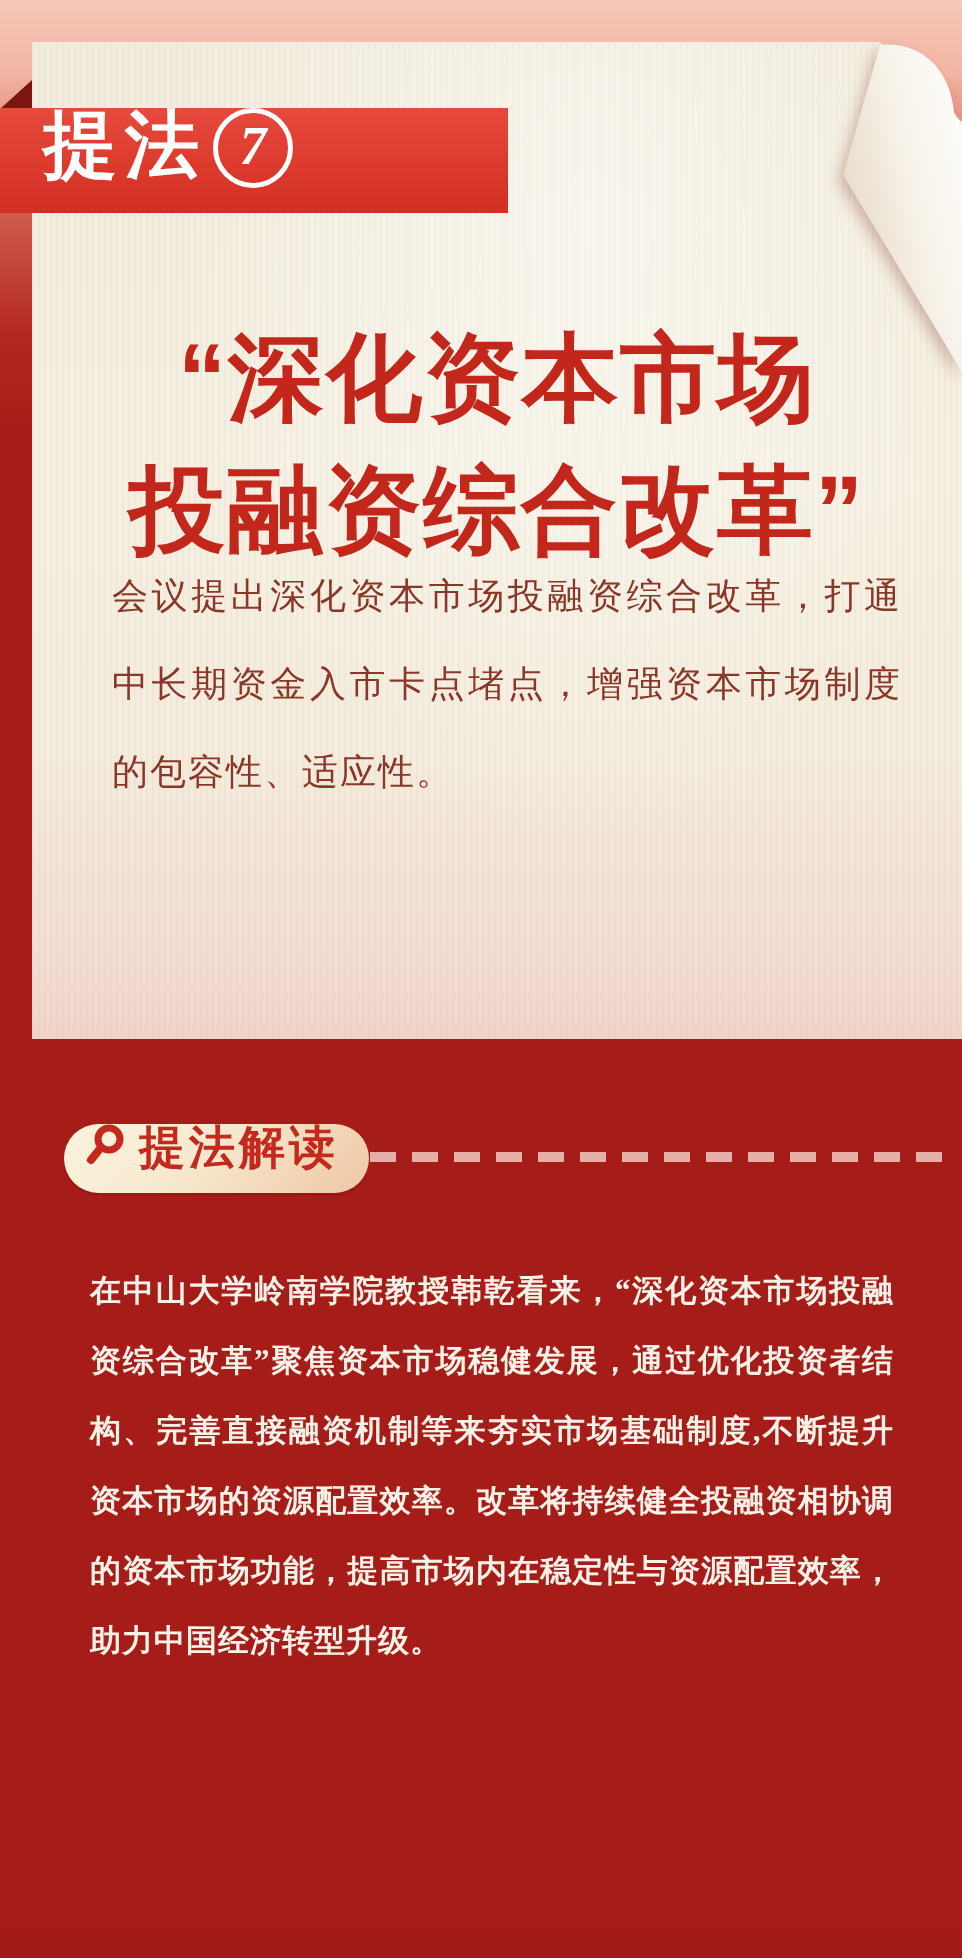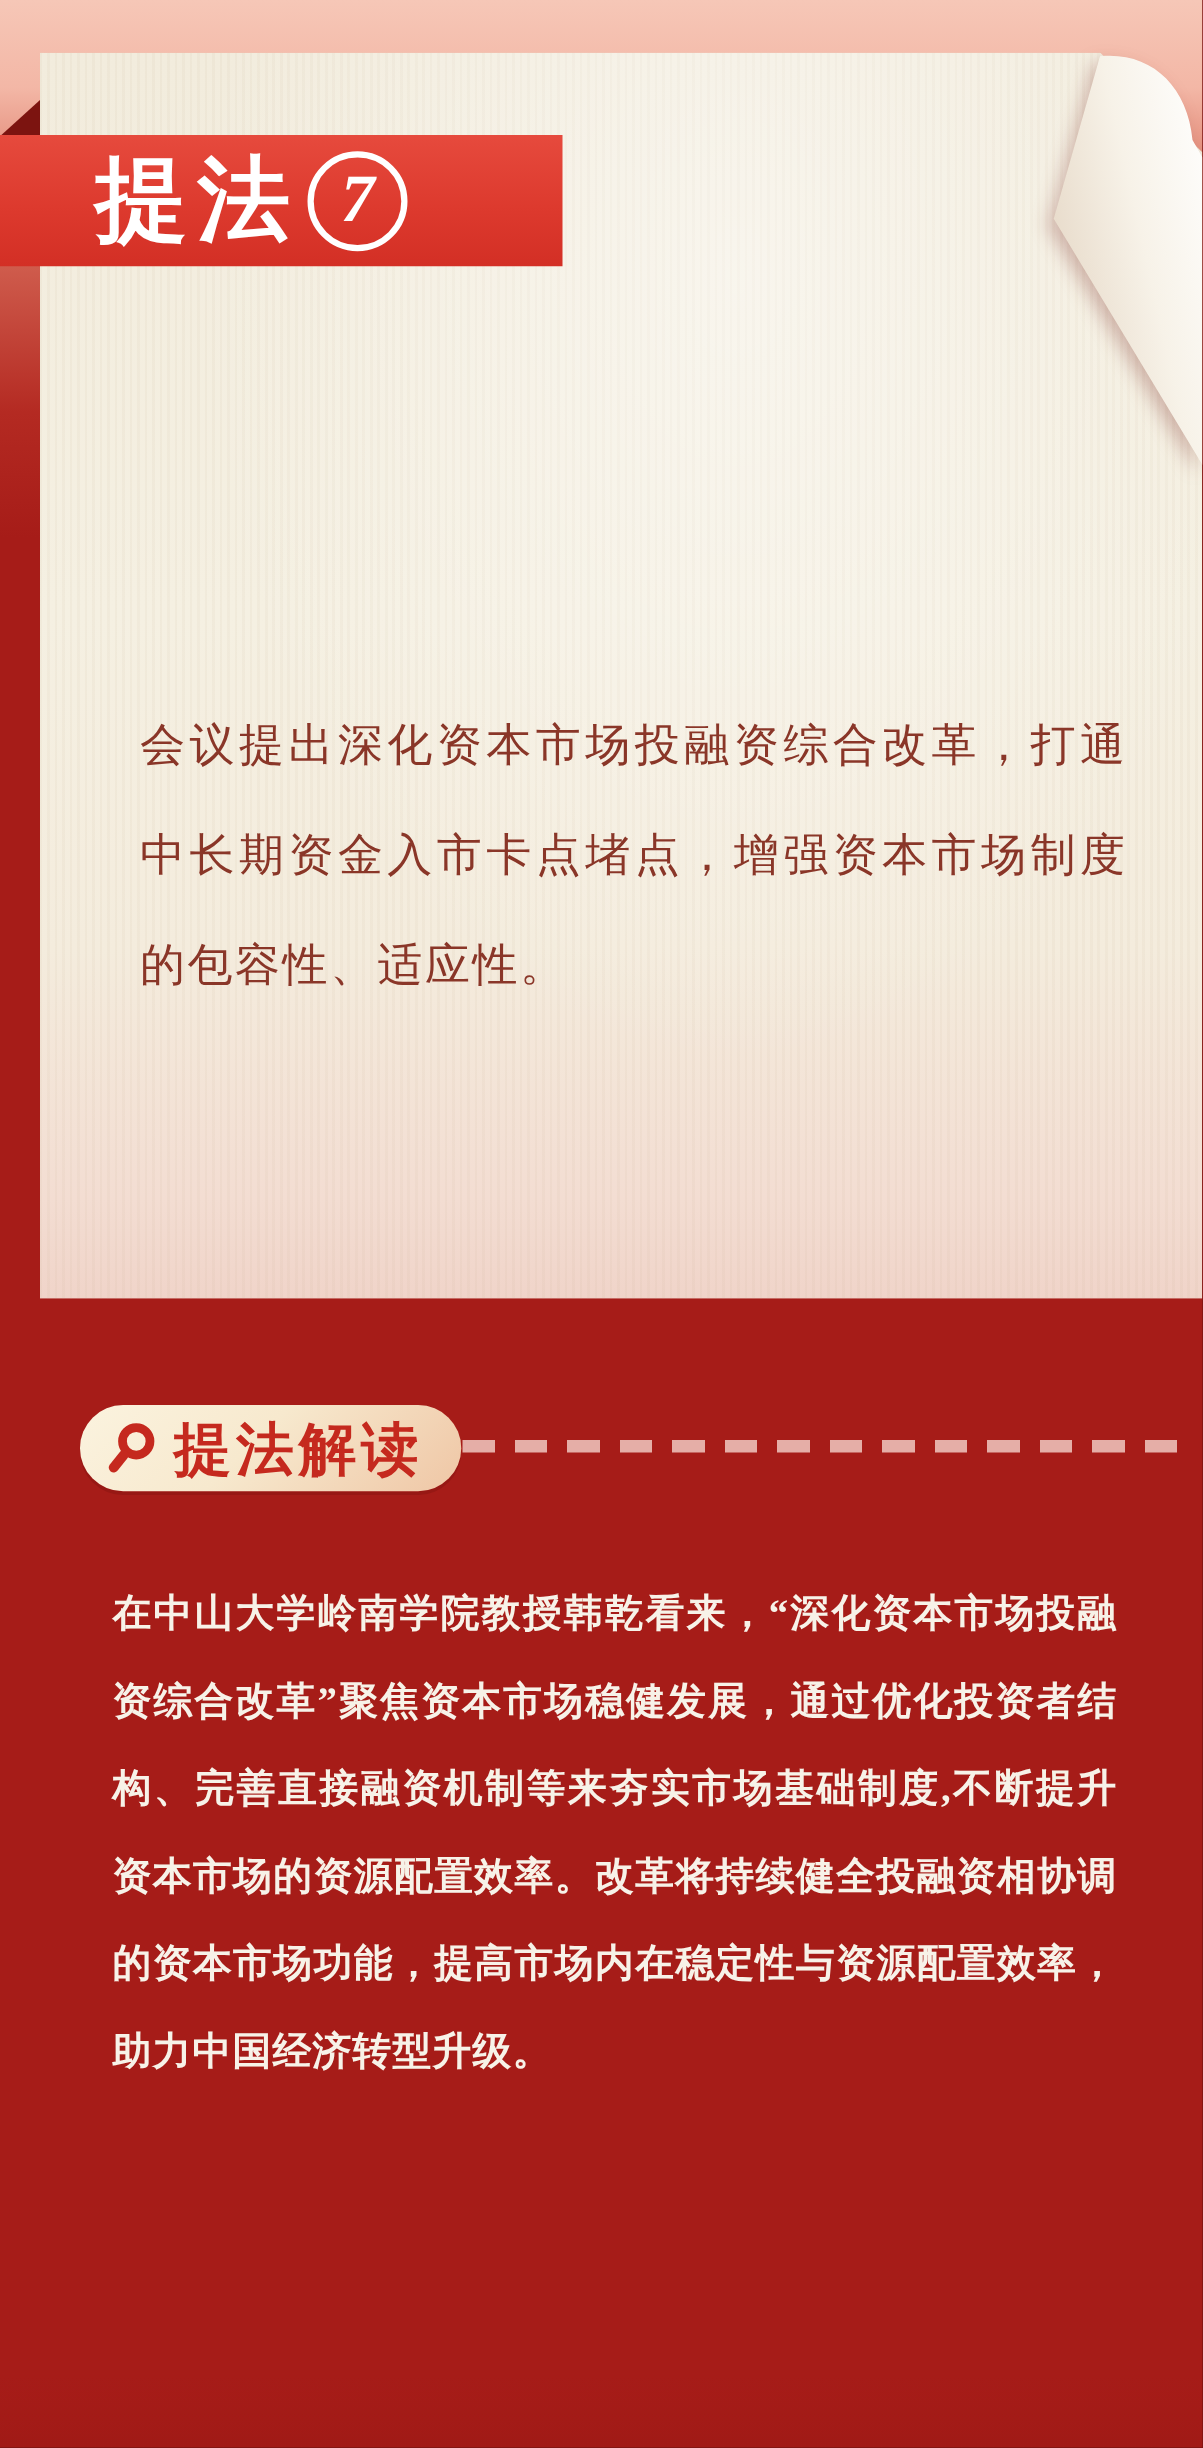--- a/index.html
+++ b/index.html
@@ -28,23 +28,23 @@
   
   .fold{position:absolute;left:820px;top:40px;overflow:visible;
         filter:drop-shadow(-5px 6px 7px rgba(110,25,18,.28));}
   
   .ribbon-wedge{
     position:absolute;left:0;top:80px;width:32px;height:29px;
     background:#7c1410;
     clip-path:polygon(0 100%,100% 100%,100% 0);
   }
   .ribbon{
-    position:absolute;left:0;top:108px;width:450px;height:105px;
+    position:absolute;left:0;top:108px;width:508px;height:105px;
     background:linear-gradient(180deg,#e64a3d 0%,#dd3a2e 55%,#d32f25 100%);
-    display:flex;align-items:center;padding-left:76px;box-sizing:border-box;
+    display:flex;padding-left:43px;box-sizing:border-box;
     color:#ffffff;
   }
   .ribbon .lbl{
     font-family:"Liberation Serif","DejaVu Serif",serif;
     font-weight:700;font-size:74px;letter-spacing:8px;line-height:1;
   }
   .ribbon .circ{
     width:70px;height:70px;border:5px solid #ffffff;border-radius:50%;
     display:flex;align-items:center;justify-content:center;
     margin-left:6px;flex:0 0 auto;
@@ -67,21 +67,21 @@
     color:#8a3628;font-size:36px;line-height:88px;letter-spacing:2px;
     font-family:"Liberation Serif","DejaVu Serif",serif;
     text-align:justify;
   }
   
   .interp-badge{
     position:absolute;left:64px;top:1124px;height:69px;
     padding:0 30px 0 22px;border-radius:36px;
     background:linear-gradient(135deg,#fbf3df 0%,#f7e9ce 45%,#efc6a5 100%);
     box-shadow:0 3px 0 rgba(122,18,14,.35);
-    display:flex;align-items:center;gap:13px;
+    display:flex;align-items:flex-start;gap:13px;
   }
   .interp-badge .lbl{
     color:#c5291e;font-weight:900;font-size:46px;letter-spacing:4px;
     font-family:"Liberation Sans","DejaVu Sans",sans-serif;line-height:1;
   }
   .dashes{
     position:absolute;left:370px;top:1152px;width:582px;height:10px;
     background:repeating-linear-gradient(90deg,#e5aea7 0 26px,rgba(0,0,0,0) 26px 42px);
   }
   
@@ -114,20 +114,24 @@
 
   <div class="ribbon-wedge"></div>
 
   <div class="ribbon">
     <span class="lbl">提法</span>
     <span class="circ">
         <i>7</i>
       </span>
   </div>
 
+  <div class="title">
+    <div>“深化资本市场</div>
+    <div>投融资综合改革”</div>
+  </div>
 
   <div class="quote">会议提出深化资本市场投融资综合改革，打通中长期资金入市卡点堵点，增强资本市场制度的包容性、适应性。</div>
 
   <div class="interp-badge">
     <svg width="40" height="42" viewBox="0 0 40 42">
       <circle cx="23" cy="15" r="11" fill="none" stroke="#c5291e" stroke-width="7"></circle>
       <line x1="13" y1="26" x2="5" y2="36" stroke="#c5291e" stroke-width="8" stroke-linecap="round"></line>
     </svg>
     <span class="lbl">提法解读</span>
   </div>

